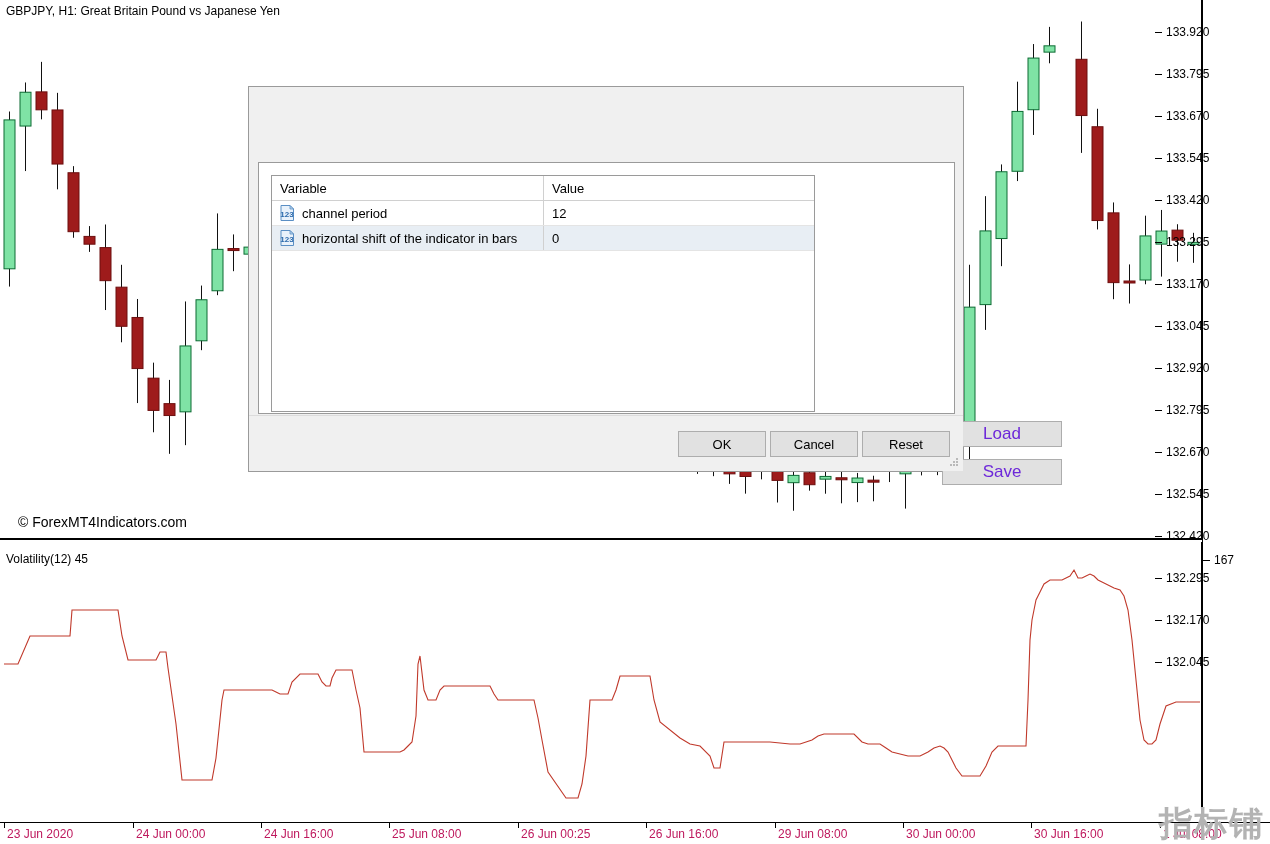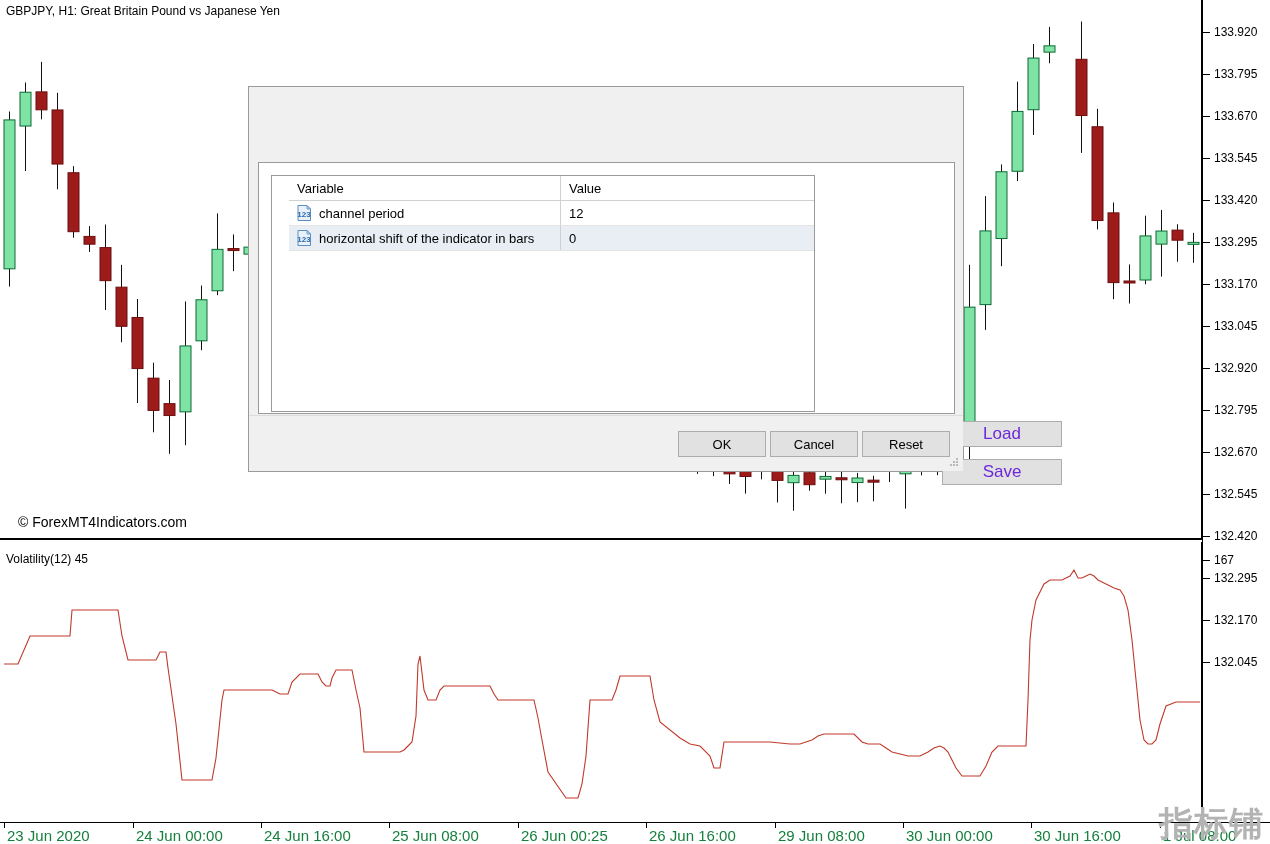--- a/index.html
+++ b/index.html
@@ -15,33 +15,33 @@
   #price-pane{position:absolute;left:0;top:0;width:1202px;height:540px;
               border-right:1px solid #000;border-bottom:2px solid #000;box-sizing:border-box;
               background:#fff;overflow:hidden;}
   #indicator-pane{position:absolute;left:0;top:542px;width:1202px;height:280px;
               border-right:1px solid #000;box-sizing:border-box;background:#fff;overflow:hidden;}
 
   #chart-title{position:absolute;left:6px;top:4px;font-size:12px;white-space:nowrap;color:#000;}
   #copyright{position:absolute;left:18px;top:514px;font-size:14px;color:#000;white-space:nowrap;}
   #indicator-label{position:absolute;left:6px;top:552px;font-size:12px;white-space:nowrap;color:#000;}
 
-  #price-axis{position:absolute;left:1203px;top:0;width:53px;height:540px;padding-left:8px;}
+  #price-axis{position:absolute;left:1155px;top:0;width:53px;height:540px;padding-left:8px;}
   #price-axis .lbl{position:absolute;left:11px;font-size:12px;transform:translateY(-50%);
                    white-space:nowrap;color:#000;}
   #price-axis .tick{position:absolute;left:0;width:7px;height:1px;background:#000;}
 
   #ind-axis{position:absolute;left:1203px;top:542px;width:67px;height:280px;}
   #ind-axis .lbl{position:absolute;left:11px;font-size:12px;transform:translateY(-50%);
                  white-space:nowrap;color:#000;}
   #ind-axis .tick{position:absolute;left:0;width:7px;height:1px;background:#000;}
 
   #time-axis{position:absolute;left:0;top:822px;width:1270px;height:22px;
              border-top:1px solid #000;box-sizing:border-box;}
-  #time-axis .tlbl{position:absolute;top:4px;font-size:15px;white-space:nowrap;color:#15803d;}
+  #time-axis .tlbl{position:absolute;top:4px;font-size:12px;white-space:nowrap;color:#be185d;}
   #time-axis .ttick{position:absolute;top:0;width:1px;height:5px;background:#000;}
 
   #axis-sep{position:absolute;left:1202px;top:0;width:1px;height:822px;background:#000;}
 
   #watermark{position:absolute;right:6px;bottom:4px;font-size:34px;font-weight:bold;
              color:#b3b3b3;letter-spacing:1px;line-height:1;
              font-family:"DejaVu Sans",sans-serif;}
 
   
   #dialog{position:absolute;left:248px;top:86px;width:716px;height:386px;
@@ -62,21 +62,21 @@
   .tab{height:22px;padding:0 10px;display:flex;align-items:center;font-size:13px;
        background:#f0f0f0;color:#000;border:1px solid #bfbfbf;border-bottom:none;
        margin-right:-1px;box-sizing:border-box;cursor:default;}
   .tab.active{background:#ffffff;height:24px;border-color:#9a9a9a;
               position:relative;z-index:3;}
 
   #tabpanel{position:absolute;left:9px;top:29px;right:8px;height:252px;
             background:#ffffff;border:1px solid #9a9a9a;box-sizing:border-box;}
 
   #param-table{position:absolute;left:12px;top:12px;width:544px;height:237px;
-               border:1px solid #9a9a9a;background:#fff;box-sizing:border-box;padding-left:17px;}
+               border:1px solid #9a9a9a;background:#fff;box-sizing:border-box;}
   .ptrow{display:flex;height:25px;align-items:center;box-sizing:border-box;}
   .ptrow.hdr{height:25px;border-bottom:1px solid #d0d0d0;}
   .ptrow.alt{background:#e8eef4;}
   .ptrow .c1{width:272px;display:flex;align-items:center;height:100%;
              padding-left:8px;box-sizing:border-box;
              border-right:1px solid #d0d0d0;font-size:13px;}
   .ptrow .c2{flex:1;display:flex;align-items:center;height:100%;
              padding-left:8px;box-sizing:border-box;font-size:13px;}
   .ptrow.body{border-bottom:1px solid #e4e4e4;}
   .icon123{width:15px;height:16px;margin-right:7px;flex:0 0 auto;}

